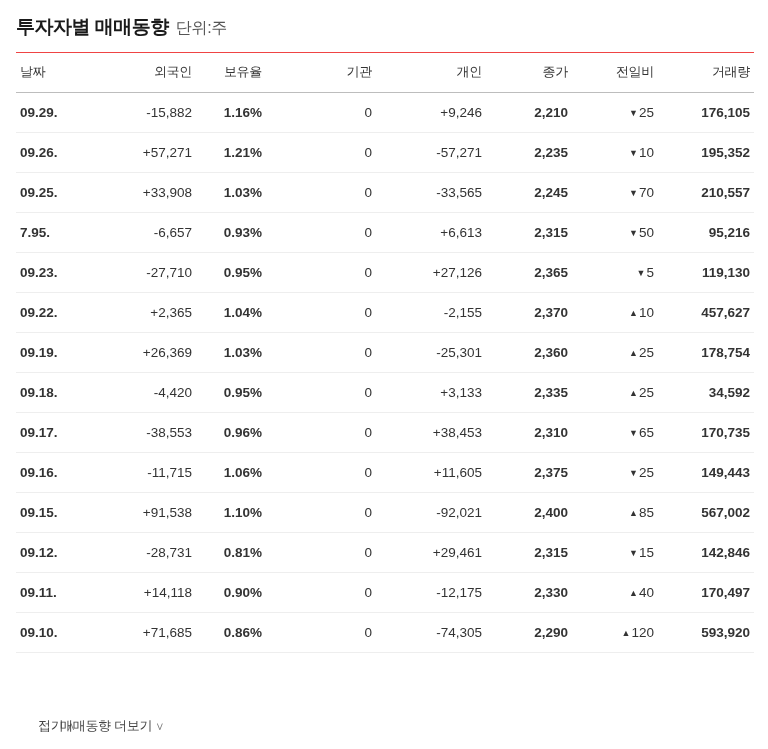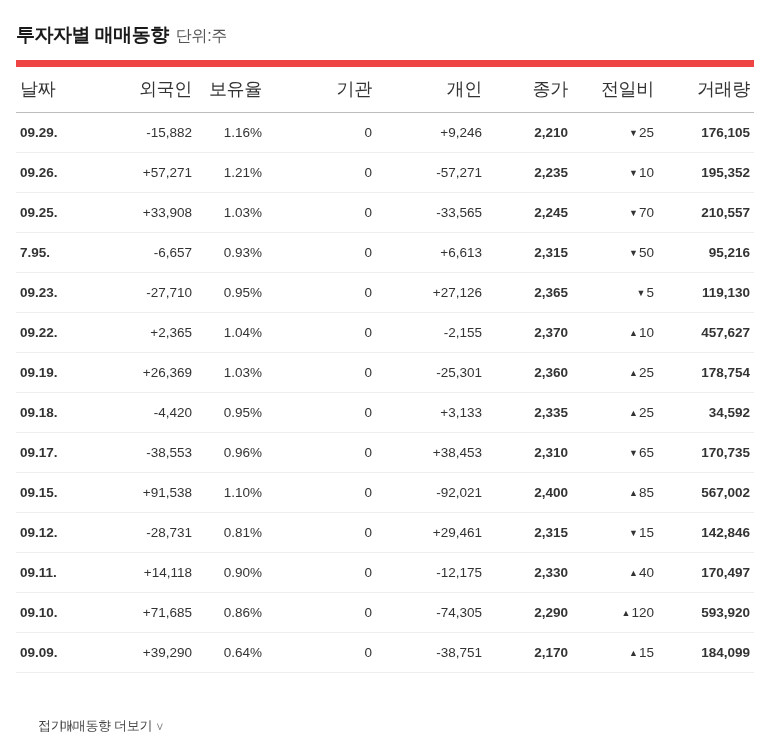--- a/index.html
+++ b/index.html
@@ -7,21 +7,21 @@
     margin: 0; padding: 0;
     width: 768px; height: 749px;
     background: #ffffff;
     font-family: "Liberation Sans", sans-serif;
     color: #333333;
     -webkit-font-smoothing: antialiased;
   }
   .page {
     width: 768px; height: 749px;
     position: relative;
-    padding: 8px 16px;
+    padding: 0 16px;
     background: #fff;
   }
   
   .title-row {
     display: flex;
     align-items: baseline;
     padding: 14px 0 12px 0;
   }
   .title {
     font-size: 19px;
@@ -35,25 +35,25 @@
     margin-left: 7px;
     letter-spacing: -0.3px;
   }
   
   table.trend {
     width: 100%;
     border-collapse: collapse;
     table-layout: fixed;
   }
   table.trend thead th {
-    font-size: 18px;
+    font-size: 13px;
     font-weight: normal;
     color: #333;
     padding: 10px 0 11px 0;
-    border-top: 7px solid #ef4444;
+    border-top: 1px solid #ef4444;
     border-bottom: 1px solid #bdbdbd;
     background: #fff;
     letter-spacing: -0.3px;
   }
   table.trend tbody td {
     font-size: 13.5px;
     padding: 12px 0 12px 0;
     border-bottom: 1px solid #eeeeee;
     color: #333;
     white-space: nowrap;
@@ -69,21 +69,21 @@
 
   thead .c-hold { padding-right: 2px !important; }
   thead .c-change { padding-right: 6px !important; }
   thead .c-vol { padding-right: 4px !important; }
   thead .c-date { padding-left: 4px !important; }
 
   .up   { color: #d60000; }
   .down { color: #0062df; }
   .zero { color: #999999; }
   .neutral { color: #333333; font-weight: bold; }
-  .hold { color: #555555; font-size: 12.5px; }
+  .hold { color: #555555; font-size: 12.5px; font-weight: bold; }
   .arrow { font-size: 9px; vertical-align: 1px; margin-right: 1px; }
 
   
   .footer {
     position: absolute;
     left: 16px; right: 0;
     bottom: 0;
     height: 46px;
     display: flex;
     align-items: center;
@@ -212,20 +212,30 @@
           <td class="c-date neutral">09.17.</td>
           <td class="c-forgn down">-38,553</td>
           <td class="c-hold hold">0.96%</td>
           <td class="c-inst zero">0</td>
           <td class="c-indiv up">+38,453</td>
           <td class="c-close neutral">2,310</td>
           <td class="c-change down"><span class="arrow">▼</span><span>65</span></td>
           <td class="c-vol neutral">170,735</td>
         </tr>
         <tr>
+          <td class="c-date neutral">09.16.</td>
+          <td class="c-forgn down">-11,715</td>
+          <td class="c-hold hold">1.06%</td>
+          <td class="c-inst zero">0</td>
+          <td class="c-indiv up">+11,605</td>
+          <td class="c-close neutral">2,375</td>
+          <td class="c-change down"><span class="arrow">▼</span><span>25</span></td>
+          <td class="c-vol neutral">149,443</td>
+        </tr>
+        <tr>
           <td class="c-date neutral">09.15.</td>
           <td class="c-forgn up">+91,538</td>
           <td class="c-hold hold">1.10%</td>
           <td class="c-inst zero">0</td>
           <td class="c-indiv down">-92,021</td>
           <td class="c-close neutral">2,400</td>
           <td class="c-change up"><span class="arrow">▲</span><span>85</span></td>
           <td class="c-vol neutral">567,002</td>
         </tr>
         <tr>
@@ -250,30 +260,20 @@
         </tr>
         <tr>
           <td class="c-date neutral">09.10.</td>
           <td class="c-forgn up">+71,685</td>
           <td class="c-hold hold">0.86%</td>
           <td class="c-inst zero">0</td>
           <td class="c-indiv down">-74,305</td>
           <td class="c-close neutral">2,290</td>
           <td class="c-change up"><span class="arrow">▲</span><span>120</span></td>
           <td class="c-vol neutral">593,920</td>
-        </tr>
-        <tr>
-          <td class="c-date neutral">09.09.</td>
-          <td class="c-forgn up">+39,290</td>
-          <td class="c-hold hold">0.64%</td>
-          <td class="c-inst zero">0</td>
-          <td class="c-indiv down">-38,751</td>
-          <td class="c-close neutral">2,170</td>
-          <td class="c-change up"><span class="arrow">▲</span><span>15</span></td>
-          <td class="c-vol neutral">184,099</td>
         </tr>
       </tbody>
   </table>
 
   <div class="footer">
     <div class="footer-left">
       <span>접기</span><span class="caret">∧</span>
     </div>
     <div class="footer-center">
       <span><span>매매동향 더보기</span><span class="caret">∨</span></span>

